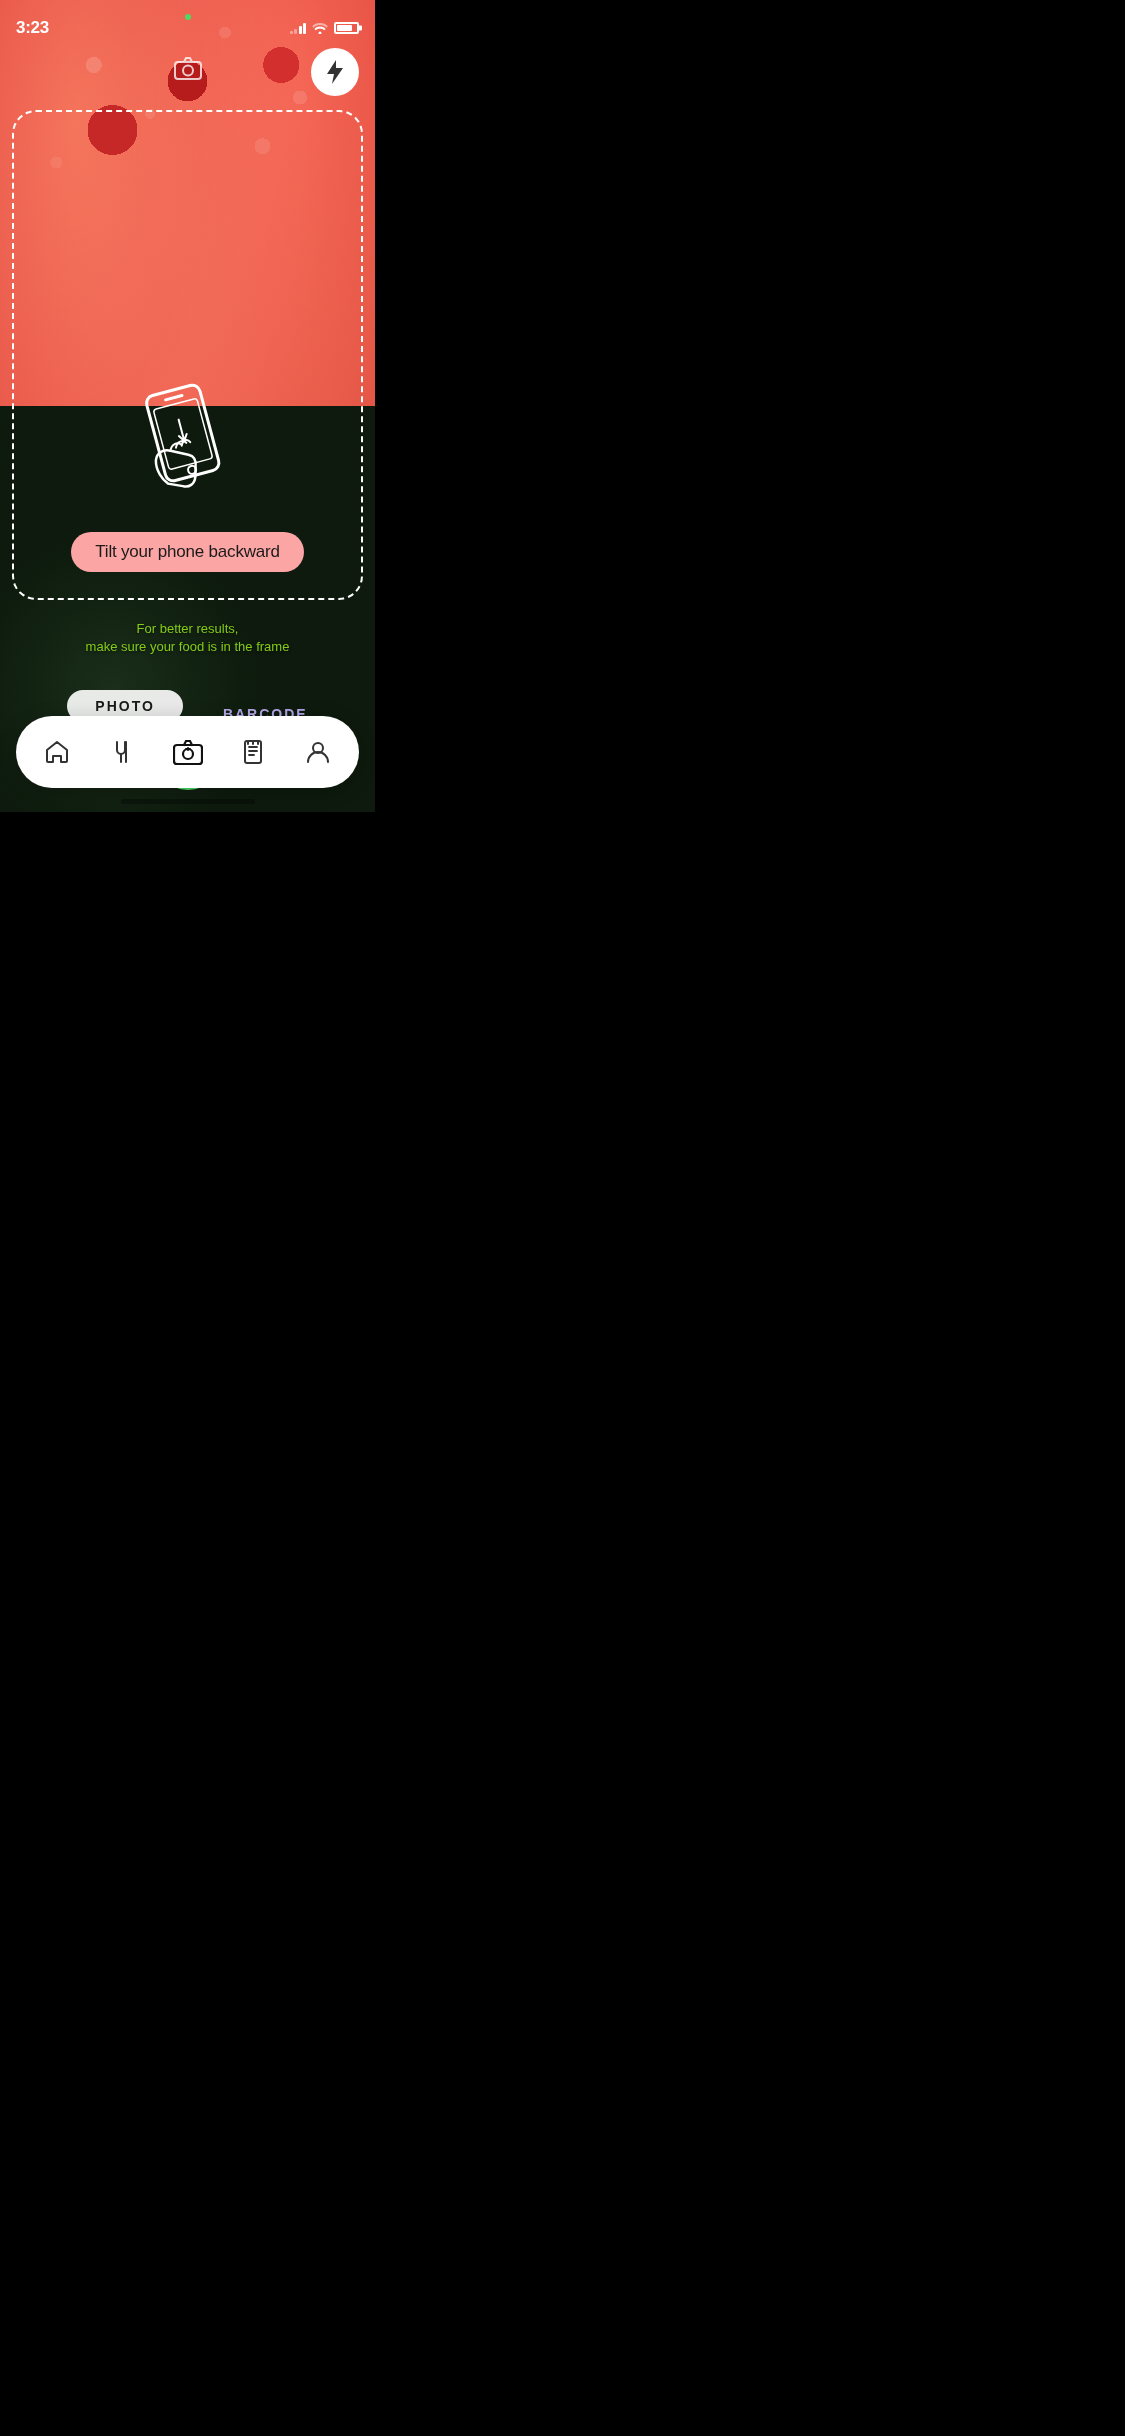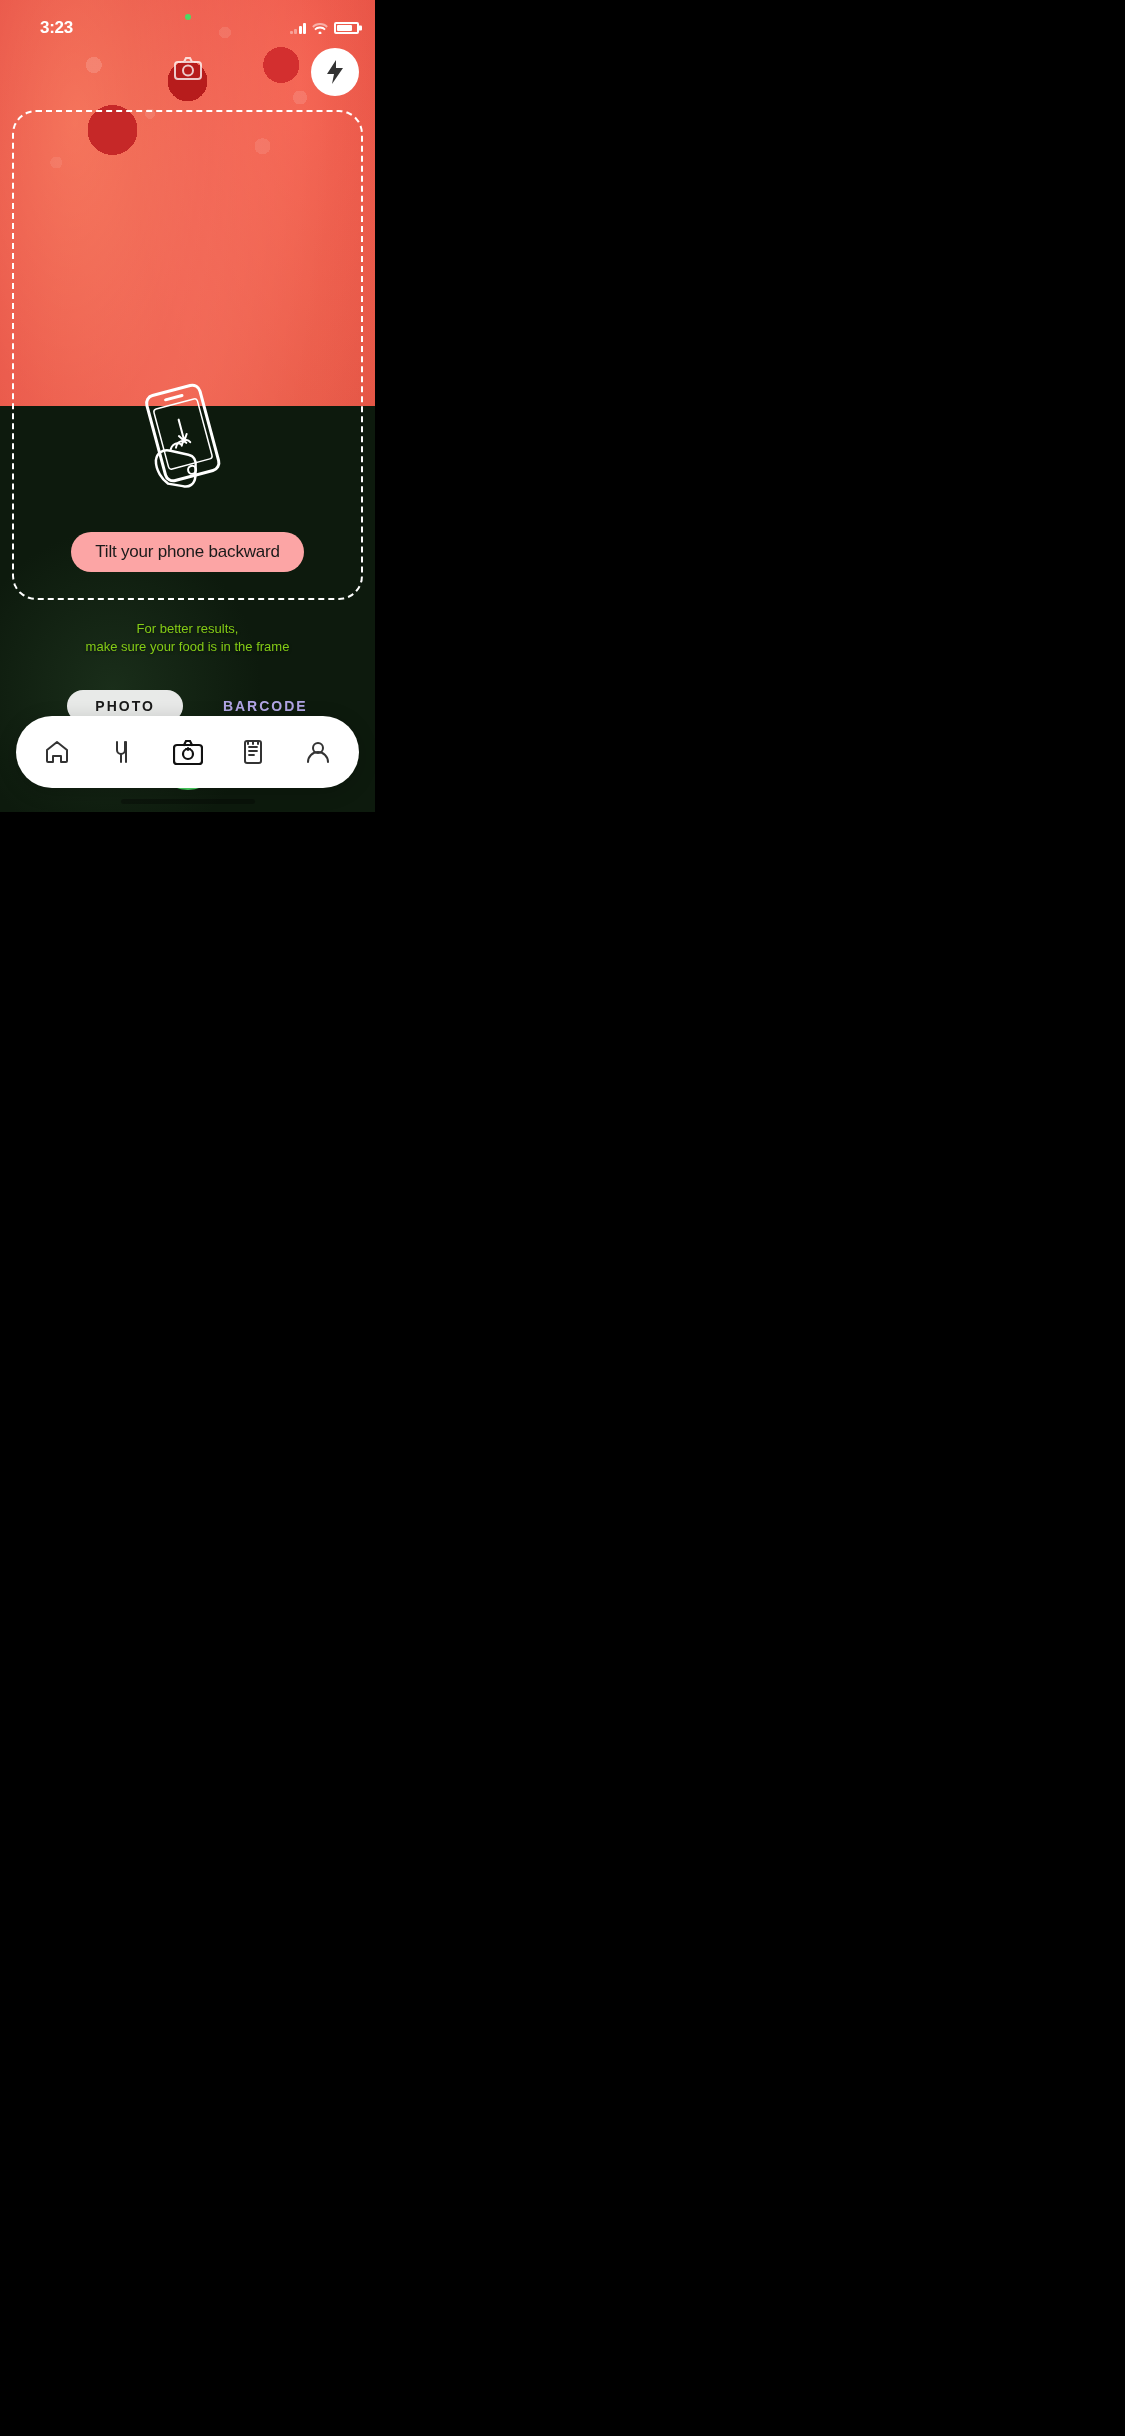--- a/index.html
+++ b/index.html
@@ -54,21 +54,20 @@
     
     .status-bar {
       position: absolute;
       top: 0; left: 0; right: 0;
       height: 44px;
       display: flex;
       align-items: center;
       justify-content: space-between;
       padding: 12px 16px 0;
       z-index: 100;
-      margin-left: 24px;
     }
 
     .status-time {
       font-size: 17px;
       font-weight: 600;
       color: white;
       letter-spacing: -0.3px;
     }
 
     .status-icons {
@@ -211,21 +210,21 @@
       line-height: 1.4;
       text-shadow: 0 1px 3px rgba(0,0,0,0.5);
     }
 
     
     .mode-selector {
       position: absolute;
       top: 690px;
       left: 0; right: 0;
       display: flex;
-      align-items: center;
+      align-items: flex-end;
       justify-content: center;
       z-index: 100;
       gap: 40px;
     }
 
     .mode-photo {
       background: rgba(255,255,255,0.9);
       color: #1a1a1a;
       font-size: 14px;
       font-weight: 700;

